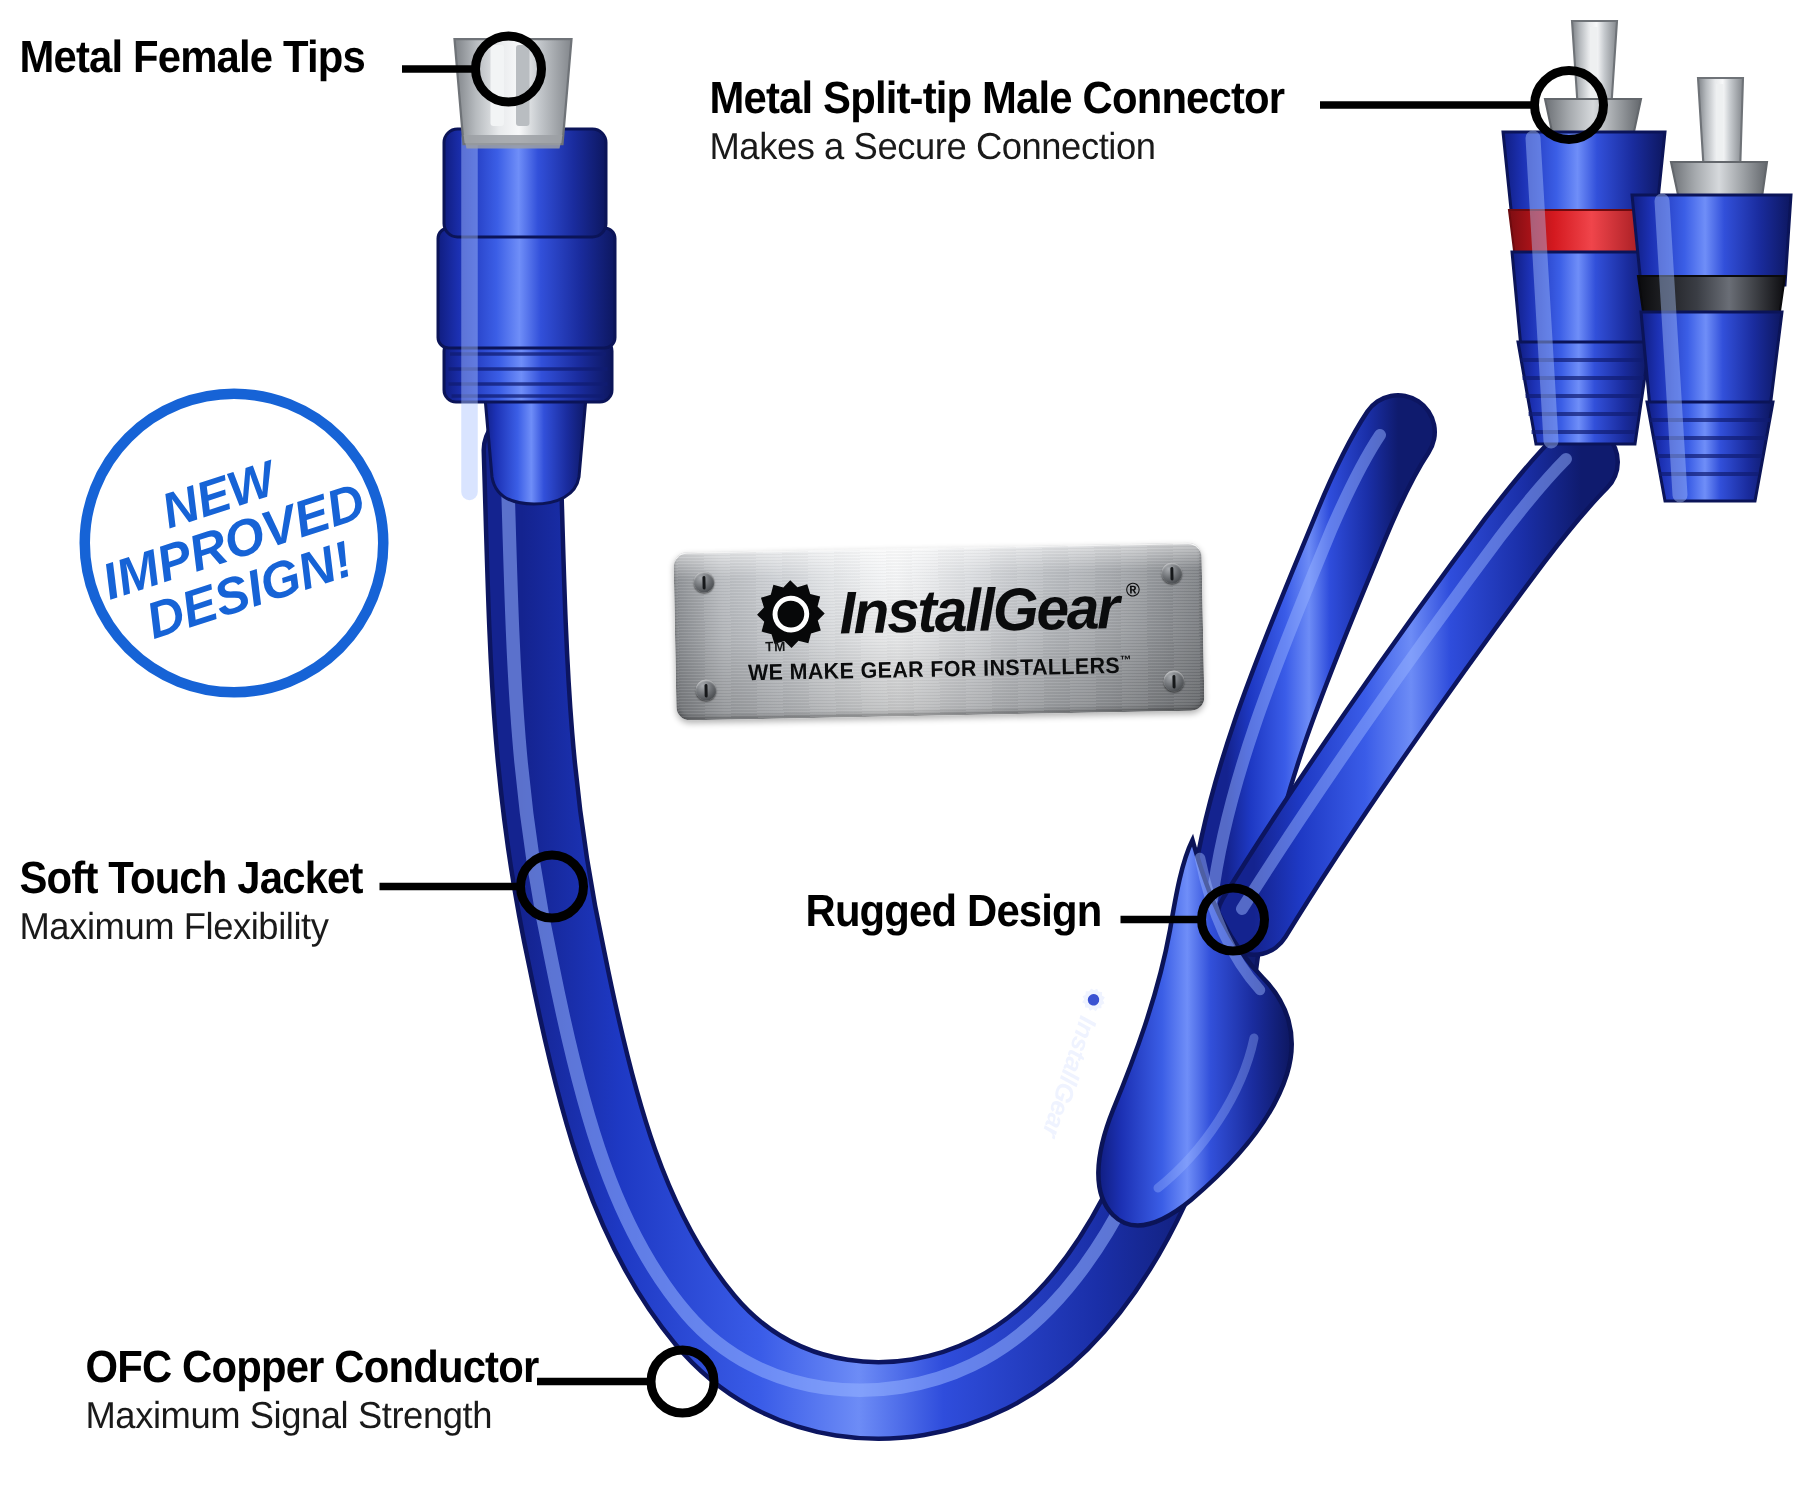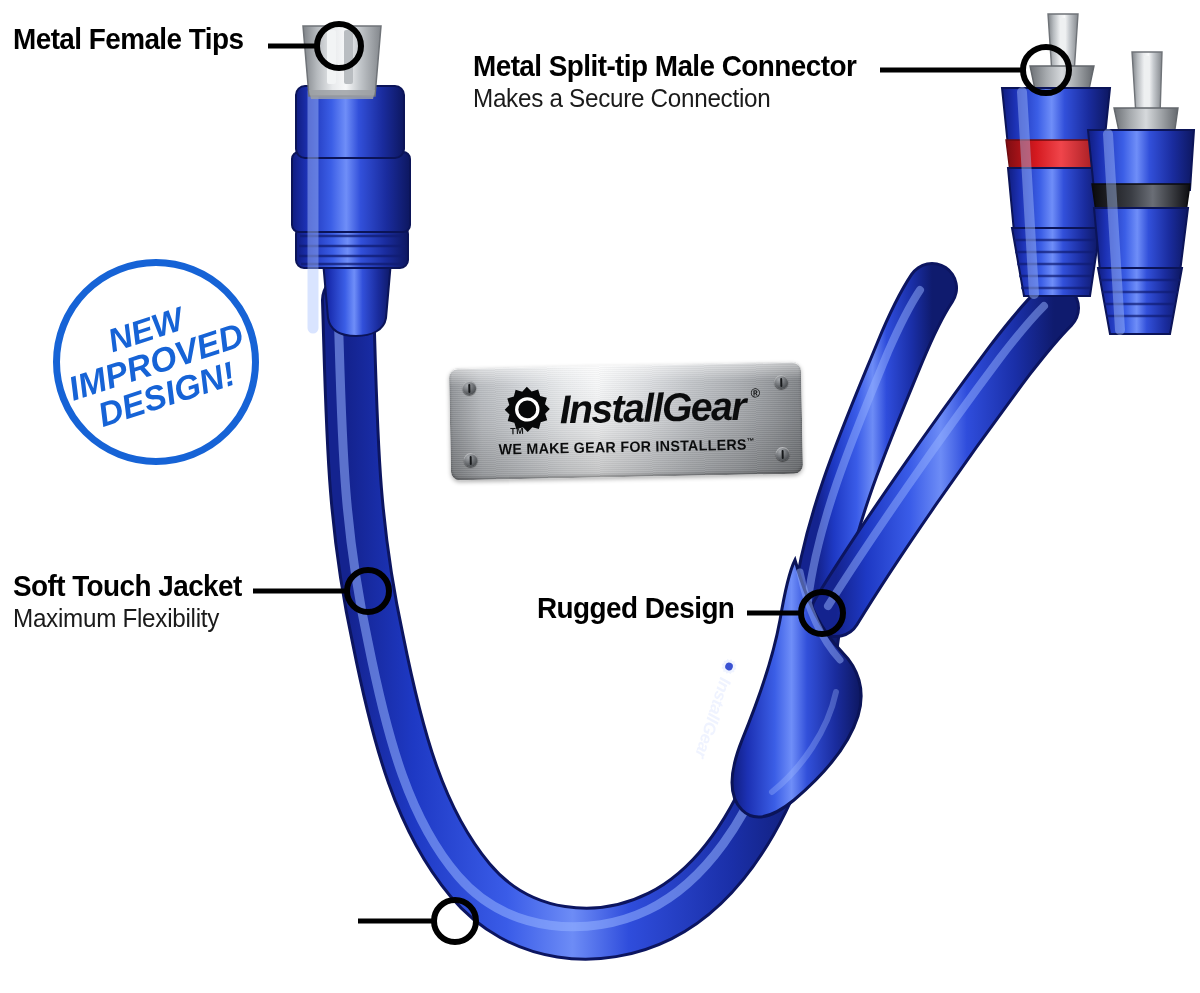--- a/index.html
+++ b/index.html
@@ -471,14 +471,18 @@
 
   <div class="callout" id="callout-soft-touch">
     <div class="callout-title">Soft Touch Jacket</div>
     <div class="callout-sub">Maximum Flexibility</div>
   </div>
 
   <div class="callout" id="callout-rugged">
     <div class="callout-title">Rugged Design</div>
   </div>
 
+  <div class="callout" id="callout-ofc">
+    <div class="callout-title">OFC Copper Conductor</div>
+    <div class="callout-sub">Maximum Signal Strength</div>
+  </div>
 
 </div>
 
 </body></html>

